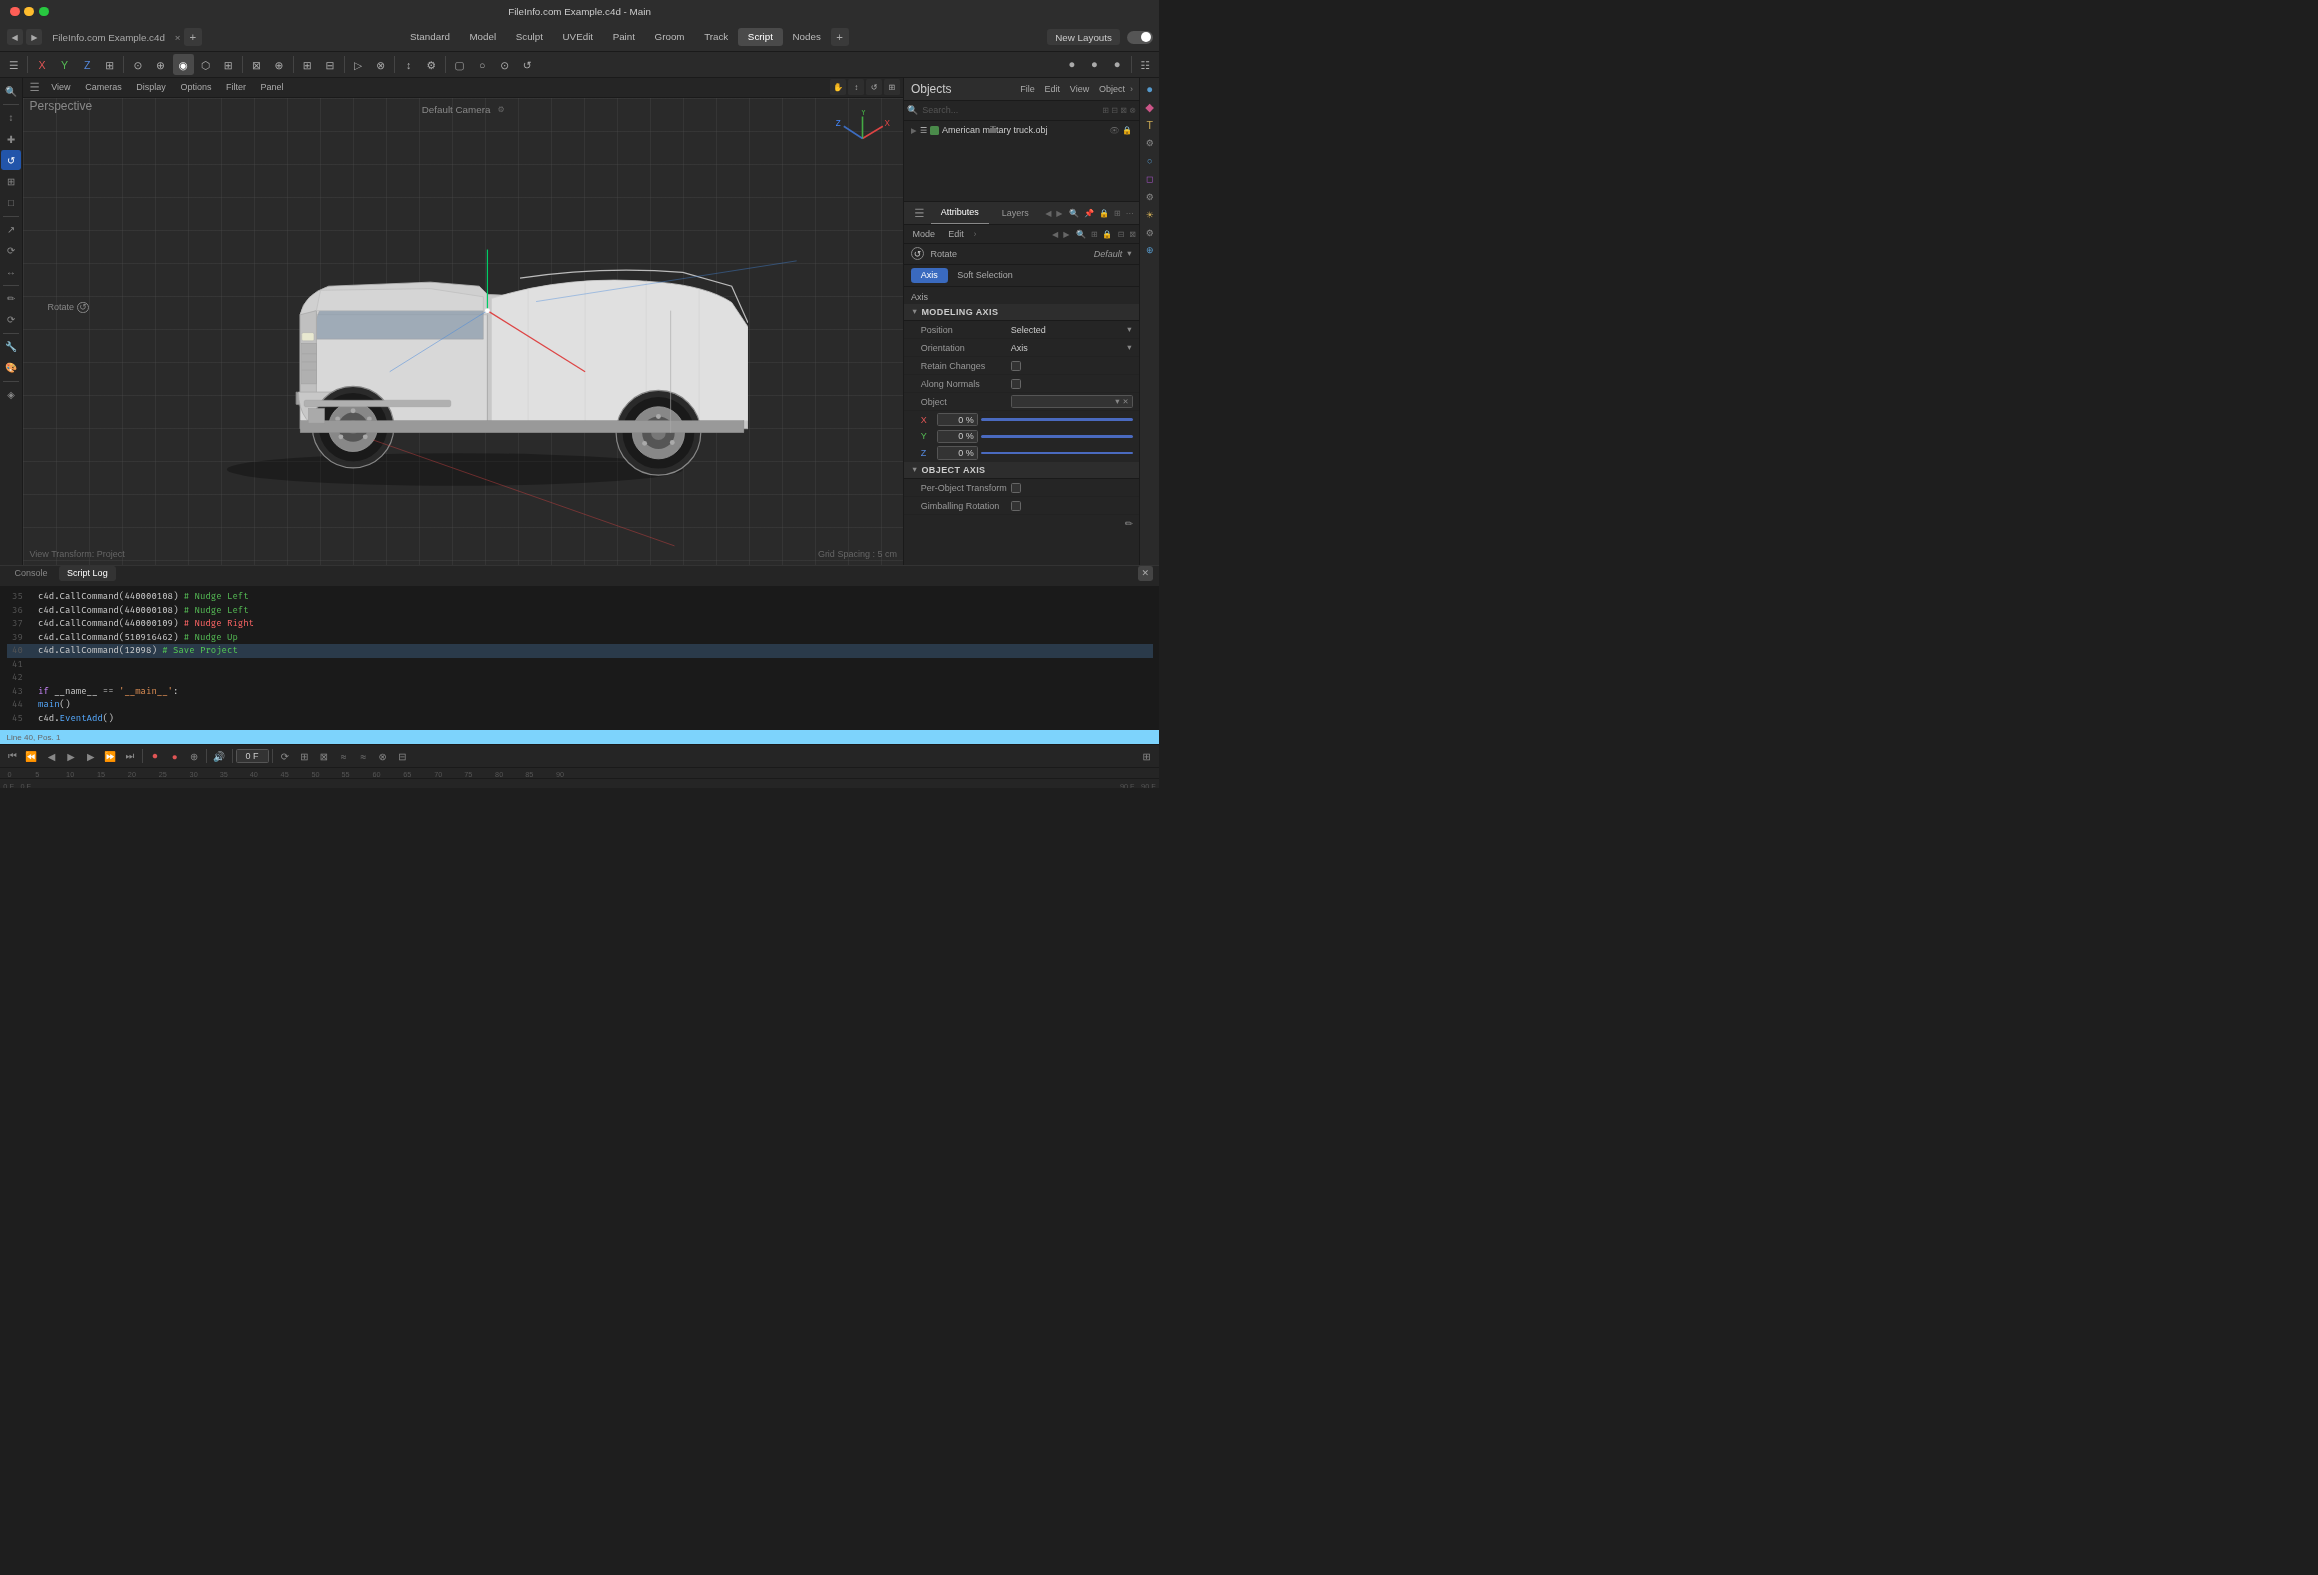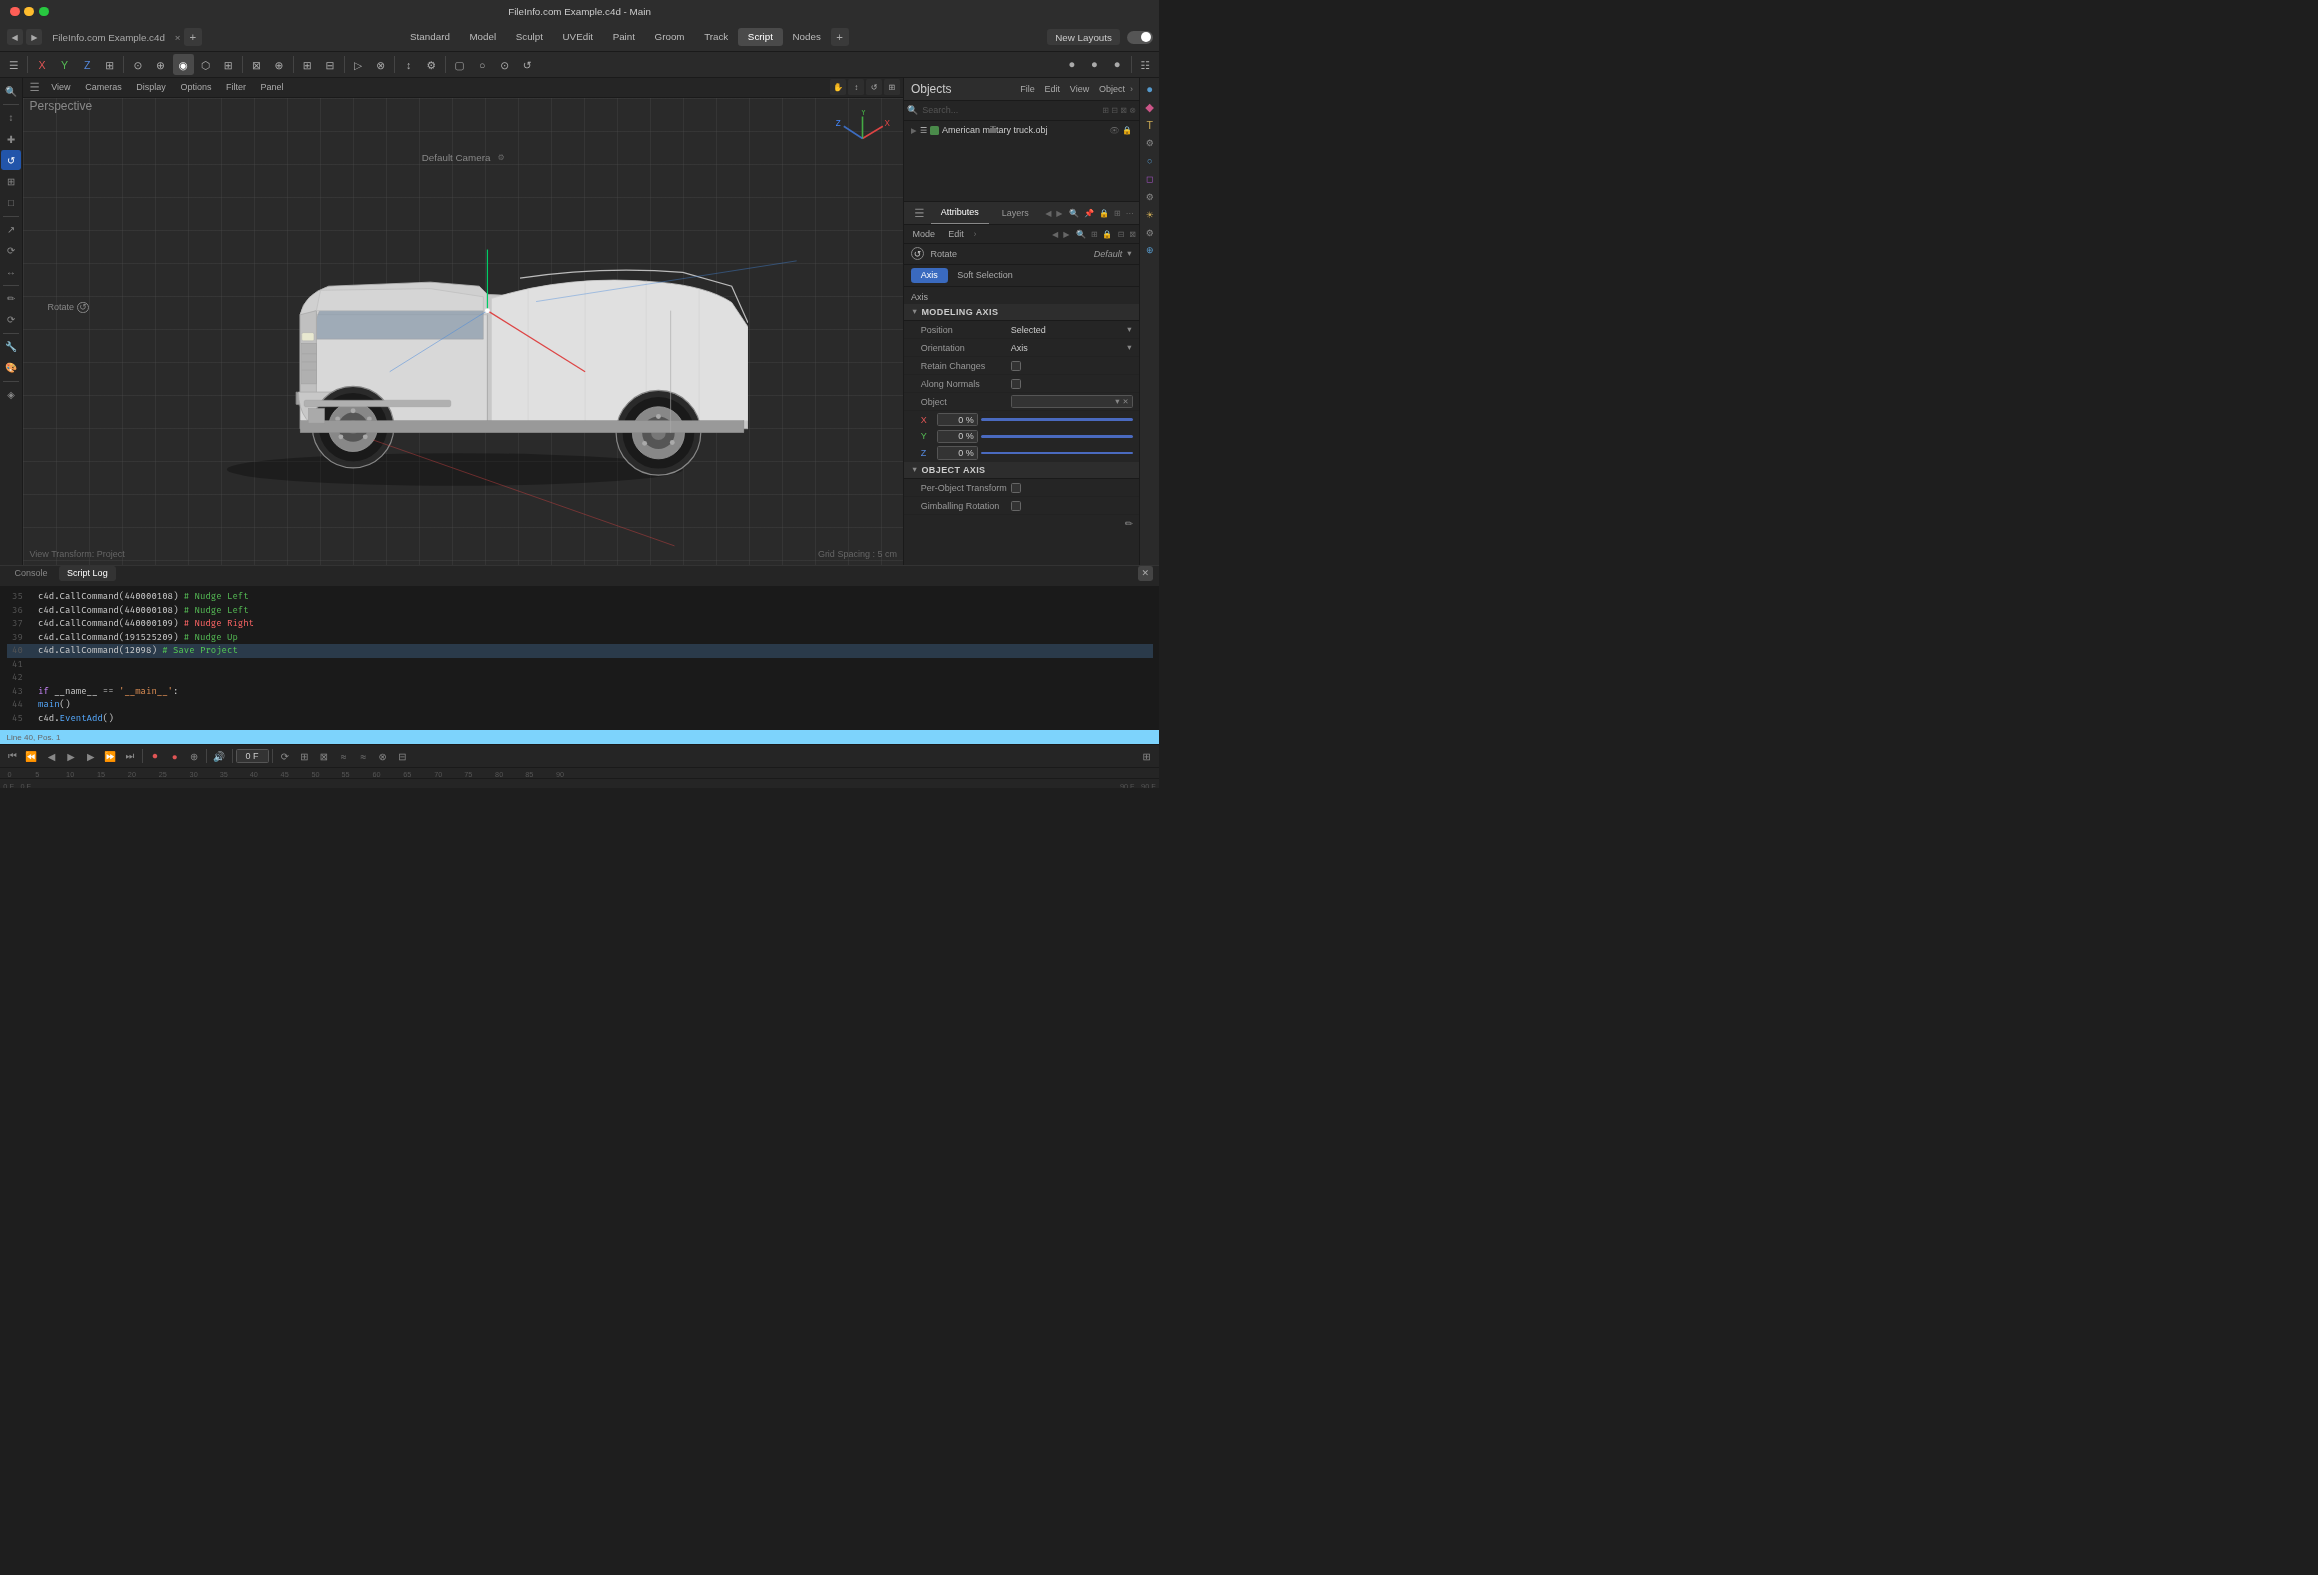--- a/index.html
+++ b/index.html
@@ -231,21 +231,21 @@
       font-size: 12px;
       color: #888;
     }
     .viewport-camera {
       position: absolute;
       top: 6.5px;
       left: 50%;
       transform: translateX(-50%);
       font-size: 9.8px;
       color: #888;
-      display: flex; align-items: flex-start; gap: 7px; margin-top: 48px;
+      display: flex; align-items: flex-start; gap: 7px;
     }
     .viewport-status {
       position: absolute;
       bottom: 6.5px; right: 6.5px;
       font-size: 9px;
       color: #666;
     }
     .viewport-transform {
       position: absolute;
       bottom: 6.5px; left: 6.5px;
@@ -1091,21 +1091,21 @@
     <div>
       <span class="line-num">36</span>
       <span class="code-text">c4d.CallCommand(440000108) </span><span class="code-comment"># Nudge Left</span>
     </div>
     <div>
       <span class="line-num">37</span>
       <span class="code-text">c4d.CallCommand(440000109) </span><span class="code-comment" style="color:#ff6666;"># Nudge Right</span>
     </div>
     <div>
       <span class="line-num">39</span>
-      <span class="code-text">c4d.CallCommand(191525209) </span><span class="code-comment"># Nudge Up</span>
+      <span class="code-text">c4d.CallCommand(510916462) </span><span class="code-comment"># Nudge Up</span>
     </div>
     <div style="background:#2a3a4a;">
       <span class="line-num">40</span>
       <span class="code-text">c4d.CallCommand(12098) </span><span class="code-comment" style="color:#55cc55;"># Save Project</span>
     </div>
     <div>
       <span class="line-num">41</span>
     </div>
     <div>
       <span class="line-num">42</span>

